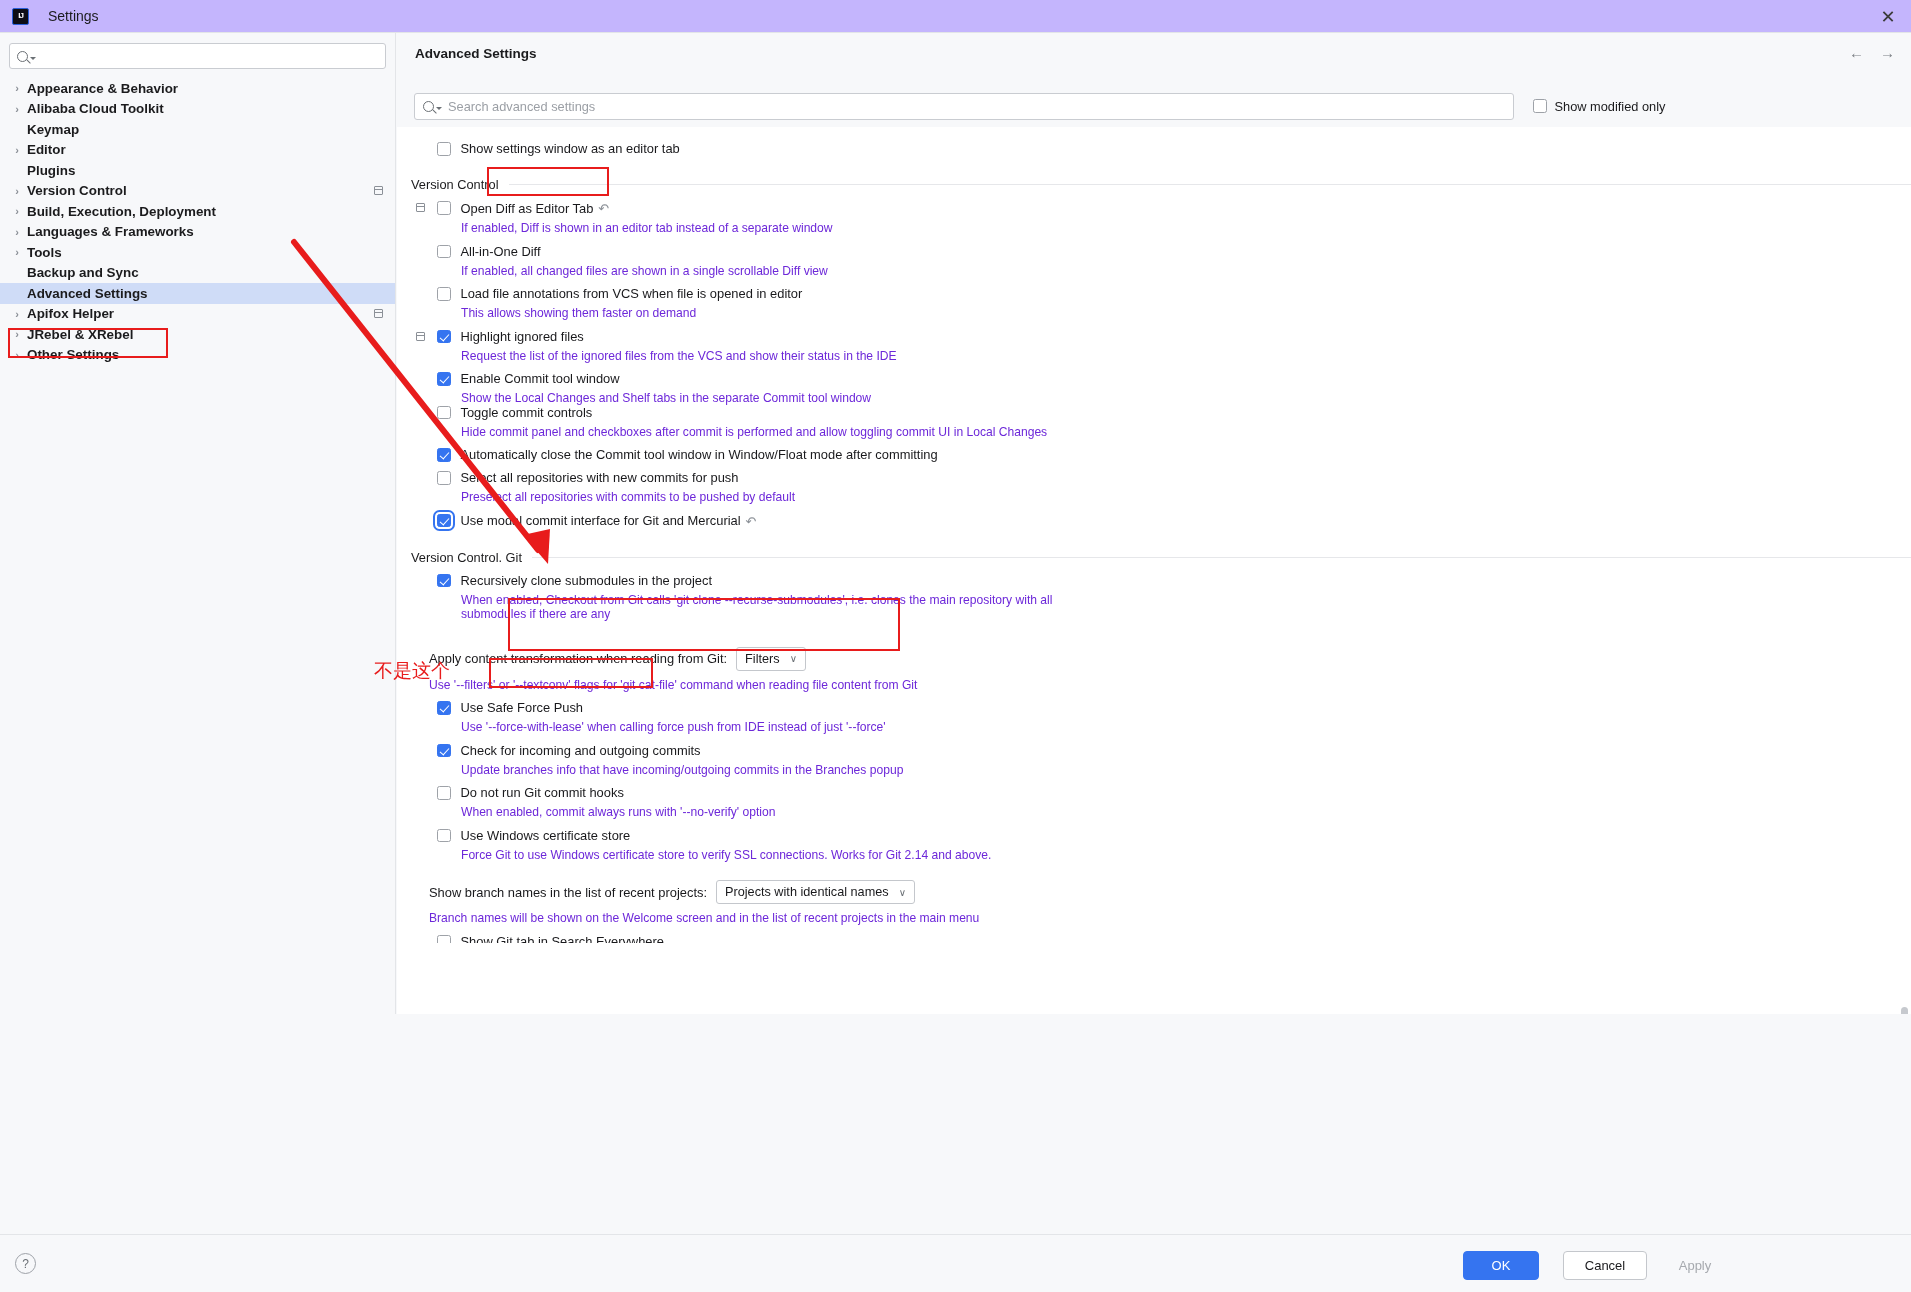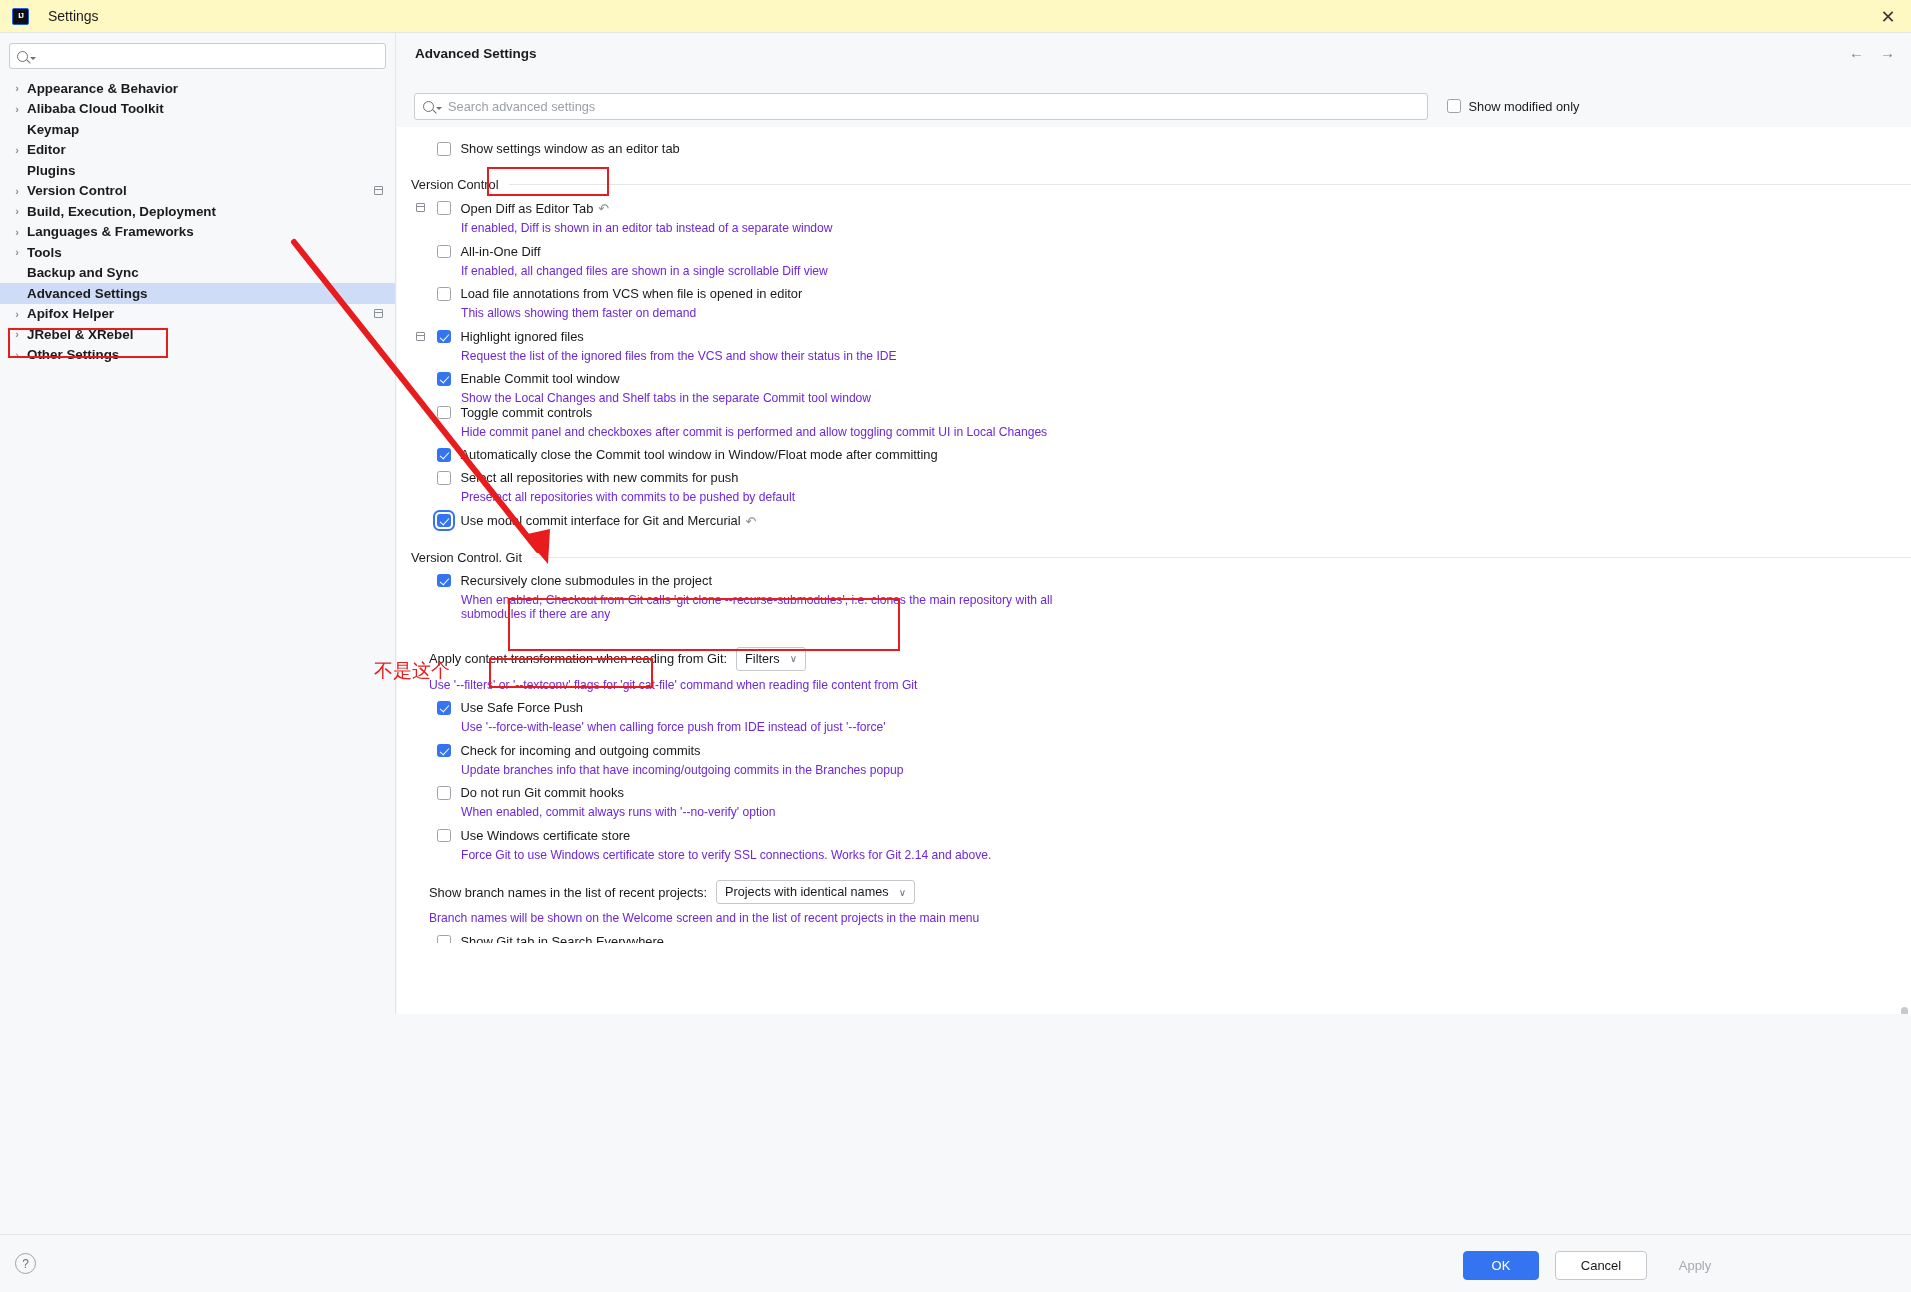--- a/index.html
+++ b/index.html
@@ -7,21 +7,21 @@
     width: 1911px; height: 1292px;
     font-family: "Liberation Sans", sans-serif;
     background: #ffffff;
     overflow: hidden;
   }
   #app { position: relative; width: 1911px; height: 1292px; background:#f7f8fa; }
 
   
   .titlebar {
     position:absolute; top:0; left:0; width:1911px; height:33px;
-    background:#fef9c3; border-bottom:1px solid #e3e5e8;
+    background:#c4b5fd; border-bottom:1px solid #e3e5e8;
     display:flex; align-items:center; padding-left:12px;
   }
   .app-icon {
     width:17px; height:17px; border-radius:2px;
     background:#0d0d14; color:#fff; font-size:8px; font-weight:bold;
     display:flex; align-items:center; justify-content:center;
     border:1px solid #2b5fd9; position:relative; flex:0 0 auto;
   }
   .app-icon span { display:block; line-height:1; letter-spacing:-1px; }
   .title-text { font-size:14px; color:#1b1b1d; margin-left:19px; }
@@ -98,21 +98,21 @@
     position:absolute; right:16px; top:11px; display:flex; gap:16px;
     font-size:15px; color:#7c8086;
   }
   .nav-arrows span { cursor:pointer; }
 
   .search-row {
     position:absolute; left:0; top:52px; width:1514px; height:42px;
     display:flex; align-items:center; background:#f7f8fa;
   }
   .adv-search {
-    margin-left:17px; width:1014px; height:27px; background:#fff;
+    margin-left:17px; width:1100px; height:27px; background:#fff;
     border:1px solid #c9ccd1; border-radius:3px;
     display:flex; align-items:center; padding:0 8px;text-align:right;
   }
   .adv-search .ph { font-size:12.8px; color:#9b9fa5; margin-left:6px; }
   .modified-wrap {
     margin-left:19px; display:flex; align-items:center; gap:8px;
     font-size:12.8px; color:#1b1b1d;
   }
 
   .scrollarea {
@@ -181,21 +181,21 @@
     border:1px solid #9ea2a8; border-radius:50%; color:#6b7075;
     font-size:12px; display:flex; align-items:center; justify-content:center;
     cursor:pointer;
   }
   .btn {
     position:absolute; top:16px; height:29px; border-radius:4px;
     font-size:13px; display:flex; align-items:center; justify-content:center;
     cursor:pointer;
   }
   .btn-ok { right:372px; width:76px; background:#3574f0; color:#fff; border:1px solid #3574f0; }
-  .btn-cancel { right:264px; width:92px; background:#fff; color:#19191c; border:1px solid #c4c7cc; }
+  .btn-cancel { right:264px; width:84px; background:#fff; color:#19191c; border:1px solid #c4c7cc; }
   .btn-apply { right:180px; width:72px; background:transparent; color:#a6a9ae; border:none; }
 
   
   .vscroll {
     position:absolute; right:3px; top:880px; width:7px; height:128px;
     background:#c6c9ce; border-radius:4px;
   }
 
   
   .ann-box { position:absolute; border:2.2px solid #e81c1c; pointer-events:none; }

